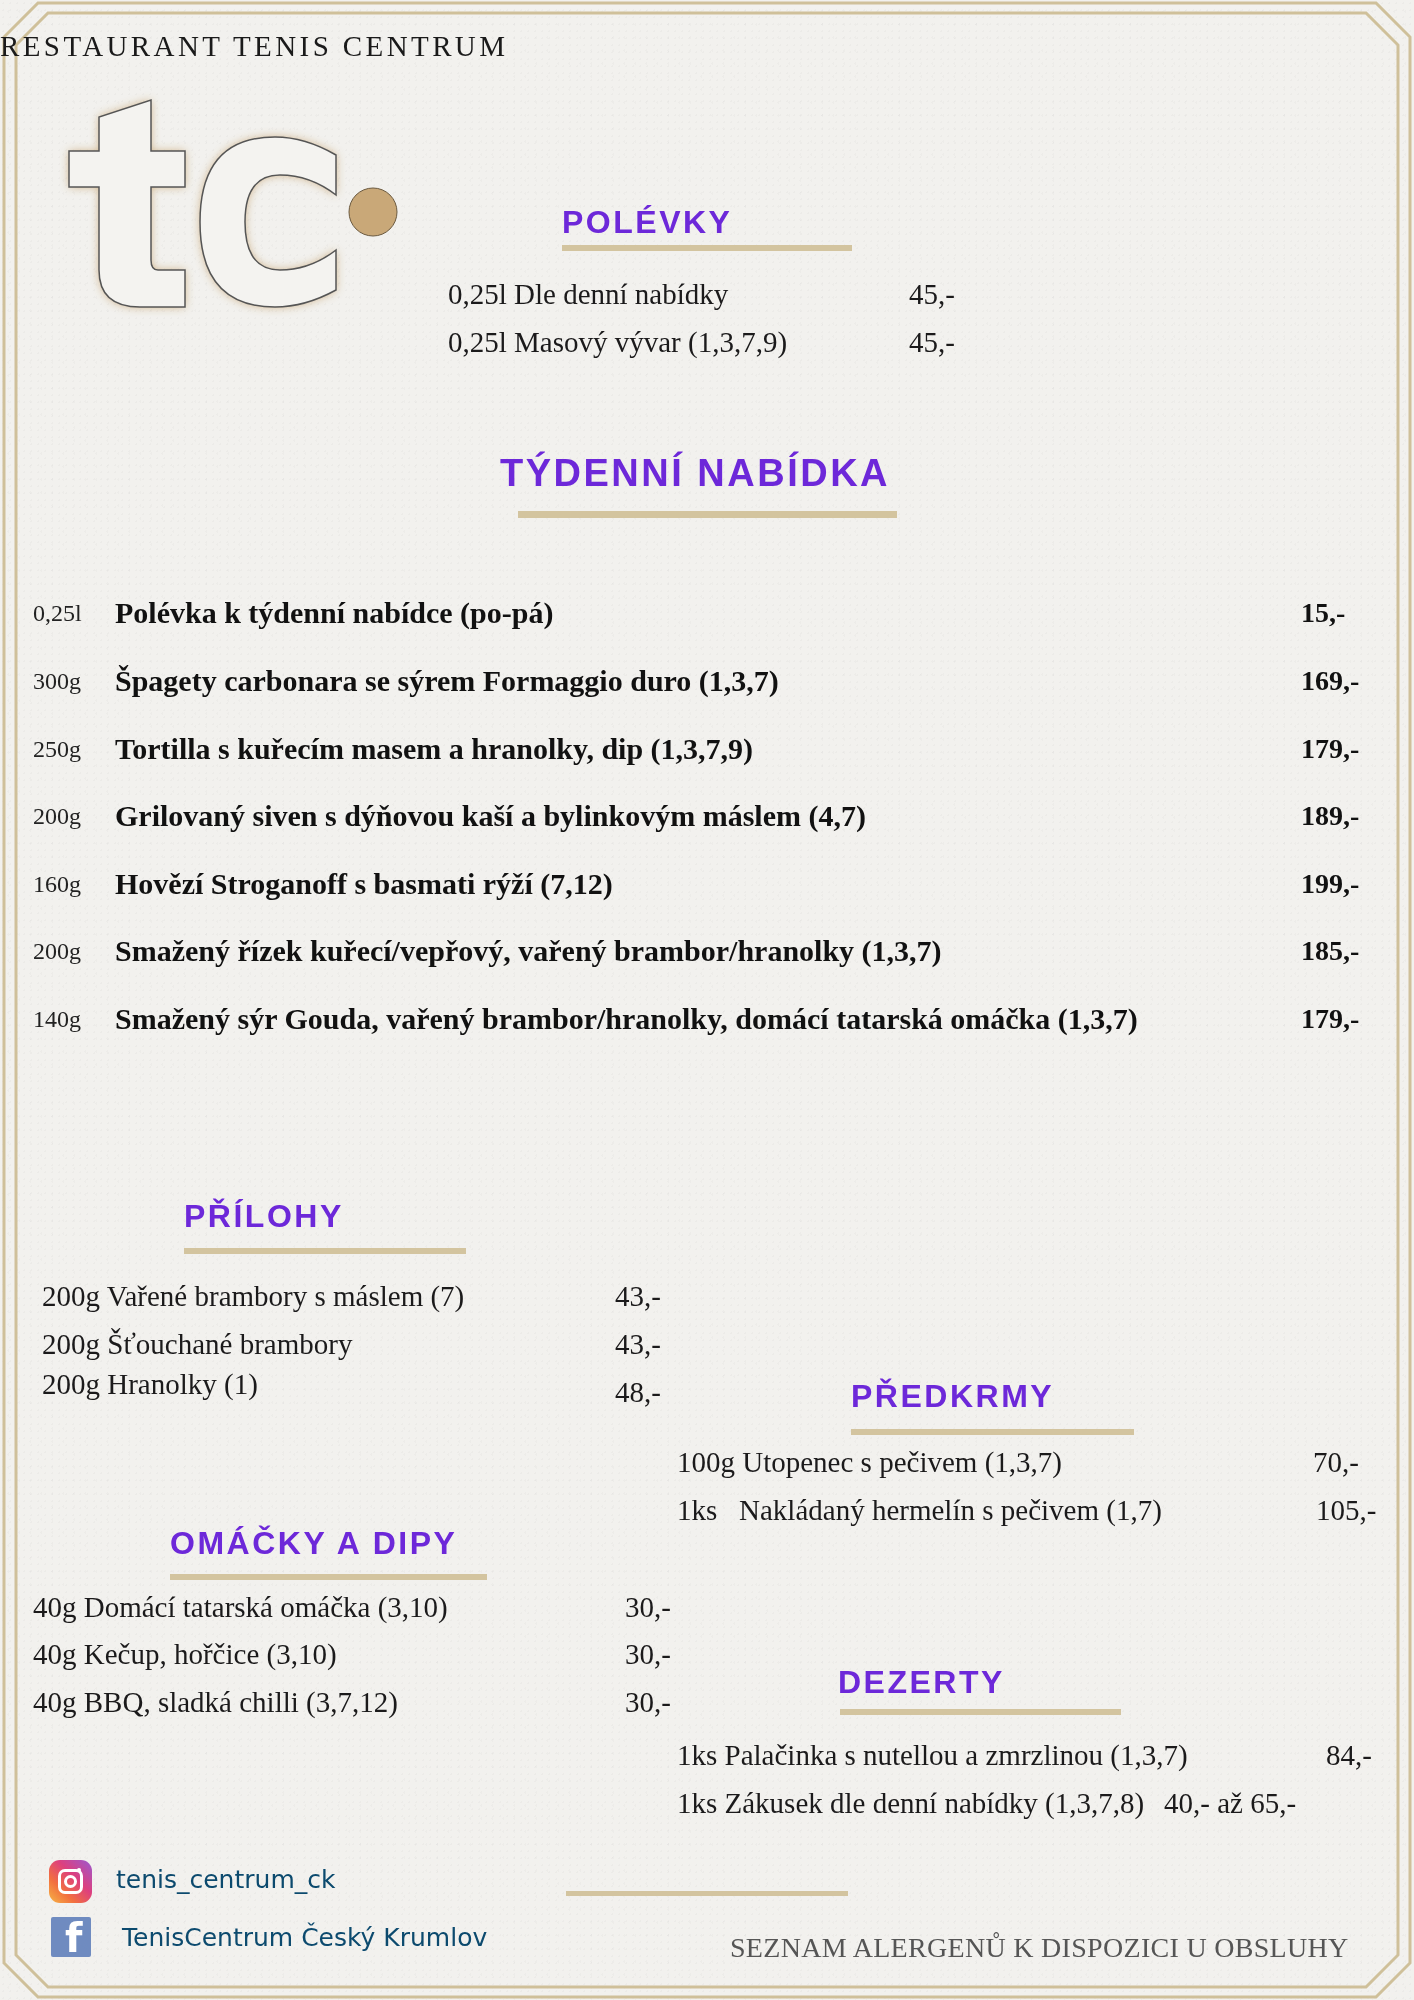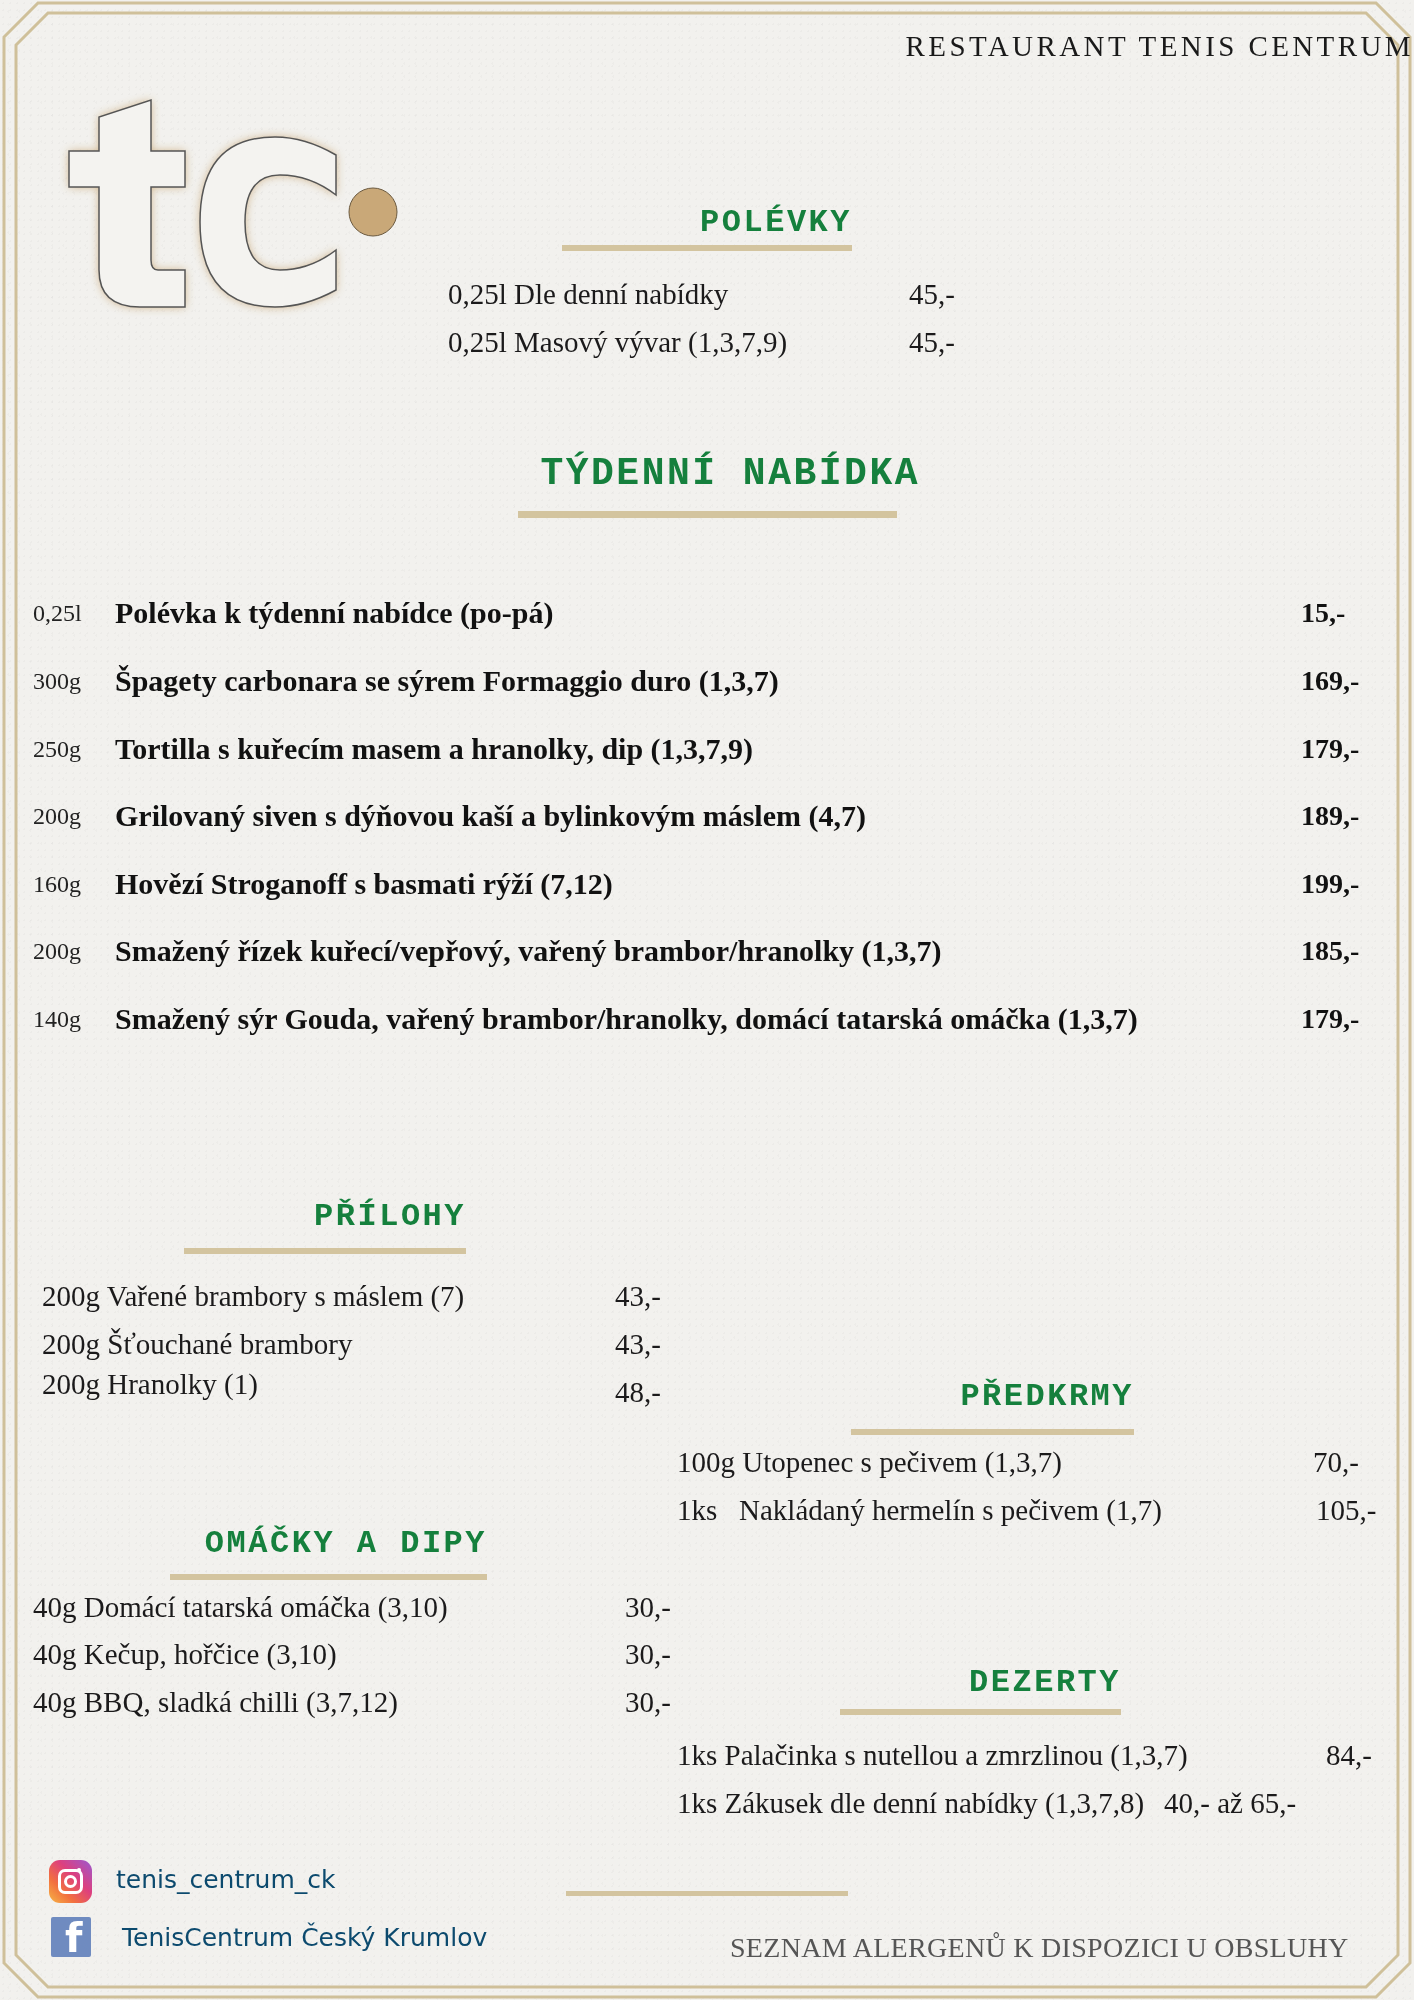--- a/index.html
+++ b/index.html
@@ -9,27 +9,27 @@
     background-image:
       radial-gradient(rgba(0,0,0,0.025) 1px, transparent 1px),
       radial-gradient(rgba(0,0,0,0.018) 1px, transparent 1px);
     background-size: 7px 7px, 11px 13px;
     background-position: 0 0, 3px 5px;
     font-family: "DejaVu Serif", "Liberation Serif", serif;
     color:#1e1d1f;
   }
   .frame { position:absolute; left:0; top:0; width:1414px; height:2000px; pointer-events:none; }
   .top-title {
-    position:absolute; left:0; width:1414px; top:30px; text-align:right;
+    position:absolute; left:0; width:1414px; top:30px; text-align:left;
     font-family:"Liberation Serif", serif; font-size:29px; letter-spacing:3.4px; color:#1a1a1a;
   }
   .logo { position:absolute; left:55px; top:80px; width:360px; height:250px; }
   .heading {
-    position:absolute; text-align:right;
-    font-family:Liberation Mono, monospace; font-weight:bold; color:#15803d;
+    position:absolute; text-align:left;
+    font-family:Liberation Sans, sans-serif; font-weight:bold; color:#6d28d9;
     letter-spacing:2.5px; white-space:nowrap;
   }
   .rule { position:absolute; height:6px; background:#d3c49f; }
   .row { position:absolute; white-space:nowrap; font-family:"Liberation Serif", serif; font-size:29px; color:#1b1a1b; }
   .price { position:absolute; white-space:nowrap; font-family:"Liberation Serif", serif; font-size:29px; color:#1b1a1b; }
   .wk-qty { position:absolute; font-family:"Liberation Serif", serif; font-size:24px; color:#222; white-space:nowrap; }
   .wk-name { position:absolute; font-family:"Liberation Serif", serif; font-size:30px; font-weight:bold; color:#111; white-space:nowrap; }
   .wk-price { position:absolute; font-family:"Liberation Serif", serif; font-size:28px; font-weight:bold; color:#111; white-space:nowrap; }
   .social-text { position:absolute; font-family:"DejaVu Sans", sans-serif; font-size:25px; color:#0c4a6e; white-space:nowrap; }
   .note { position:absolute; font-family:"Liberation Serif", serif; font-size:28px; color:#555; white-space:nowrap; letter-spacing:0.3px; }

